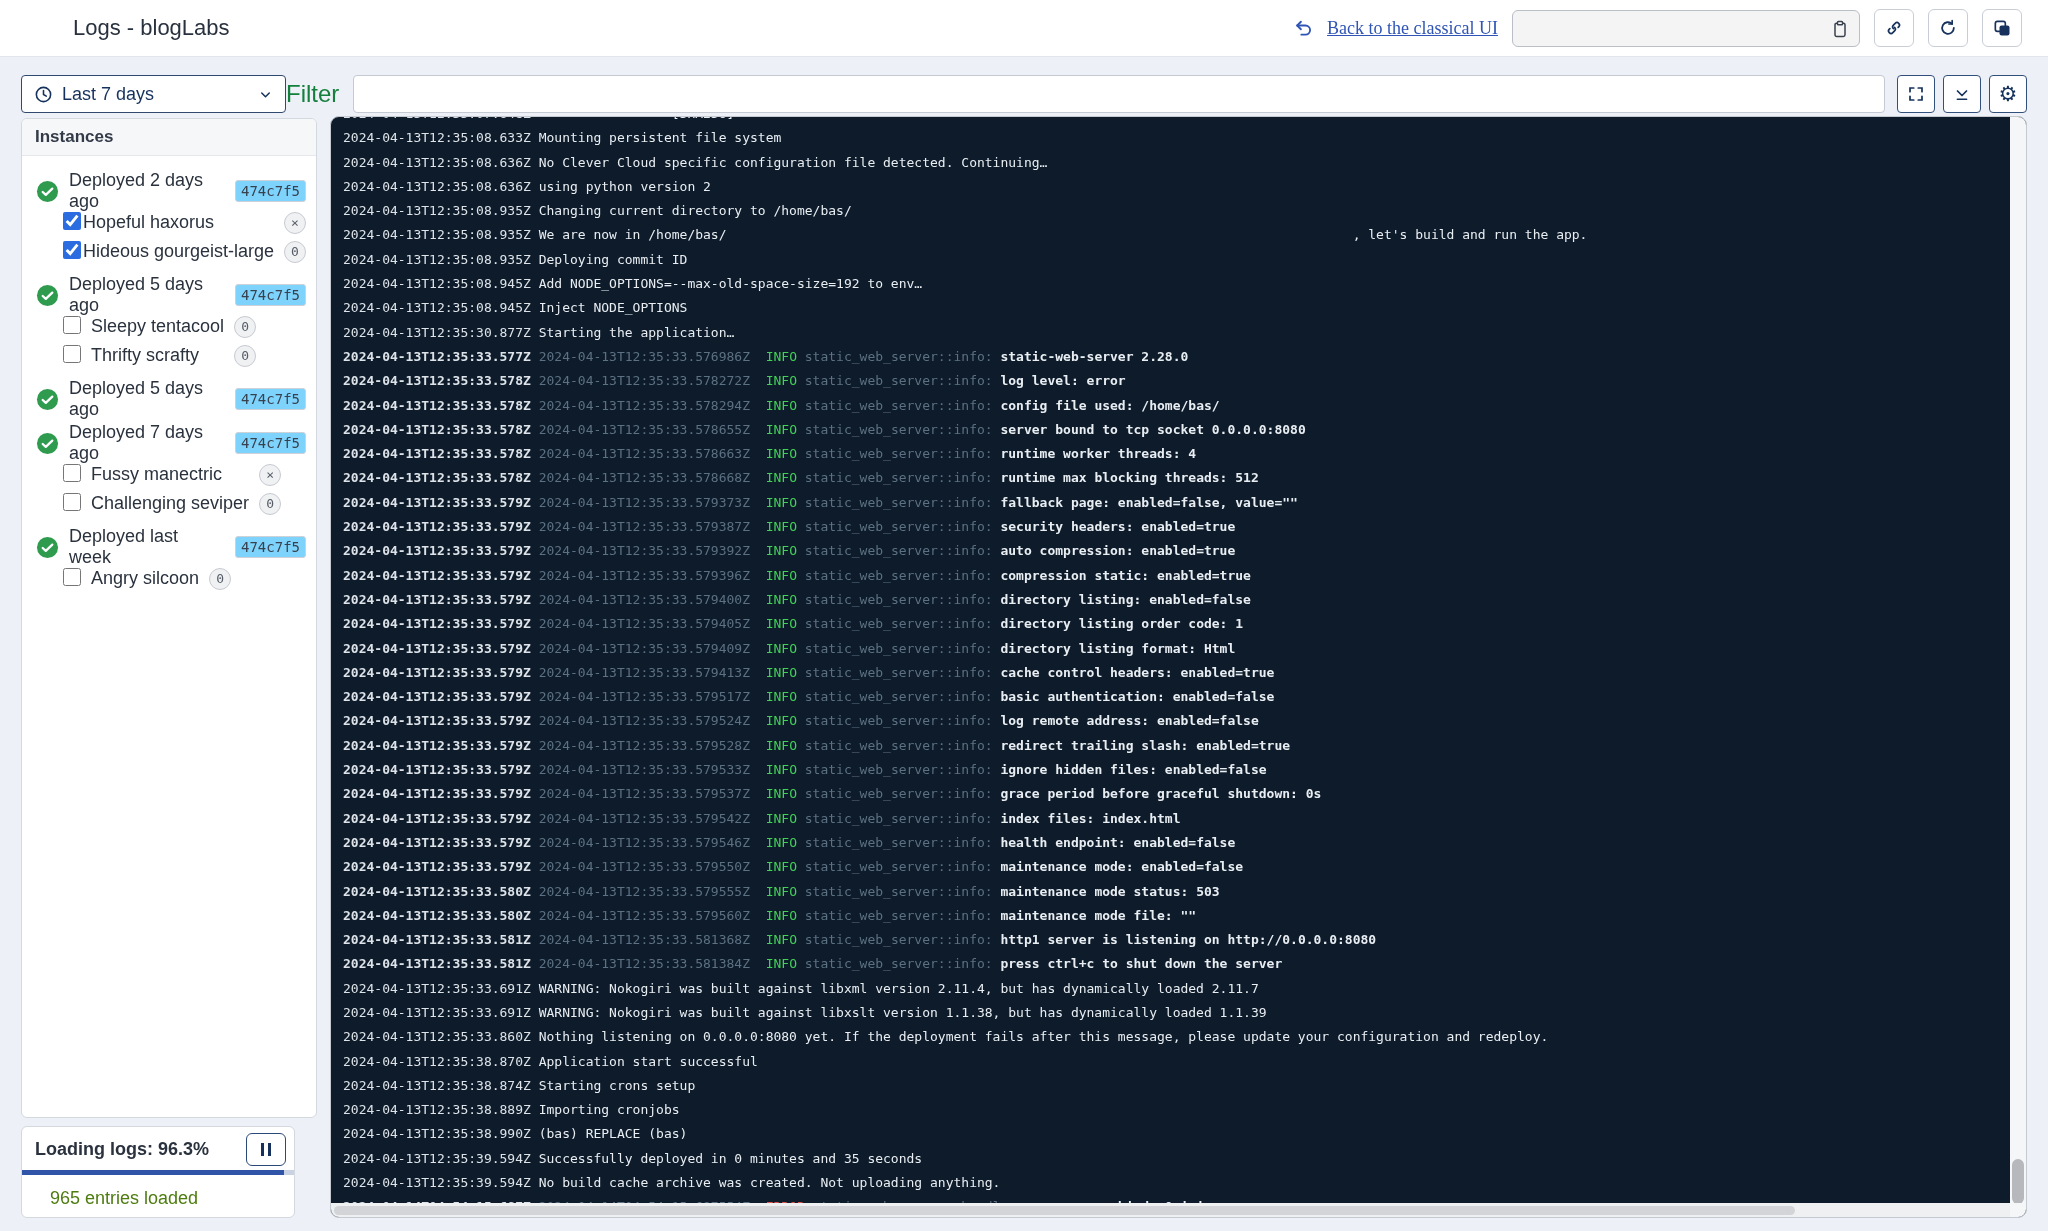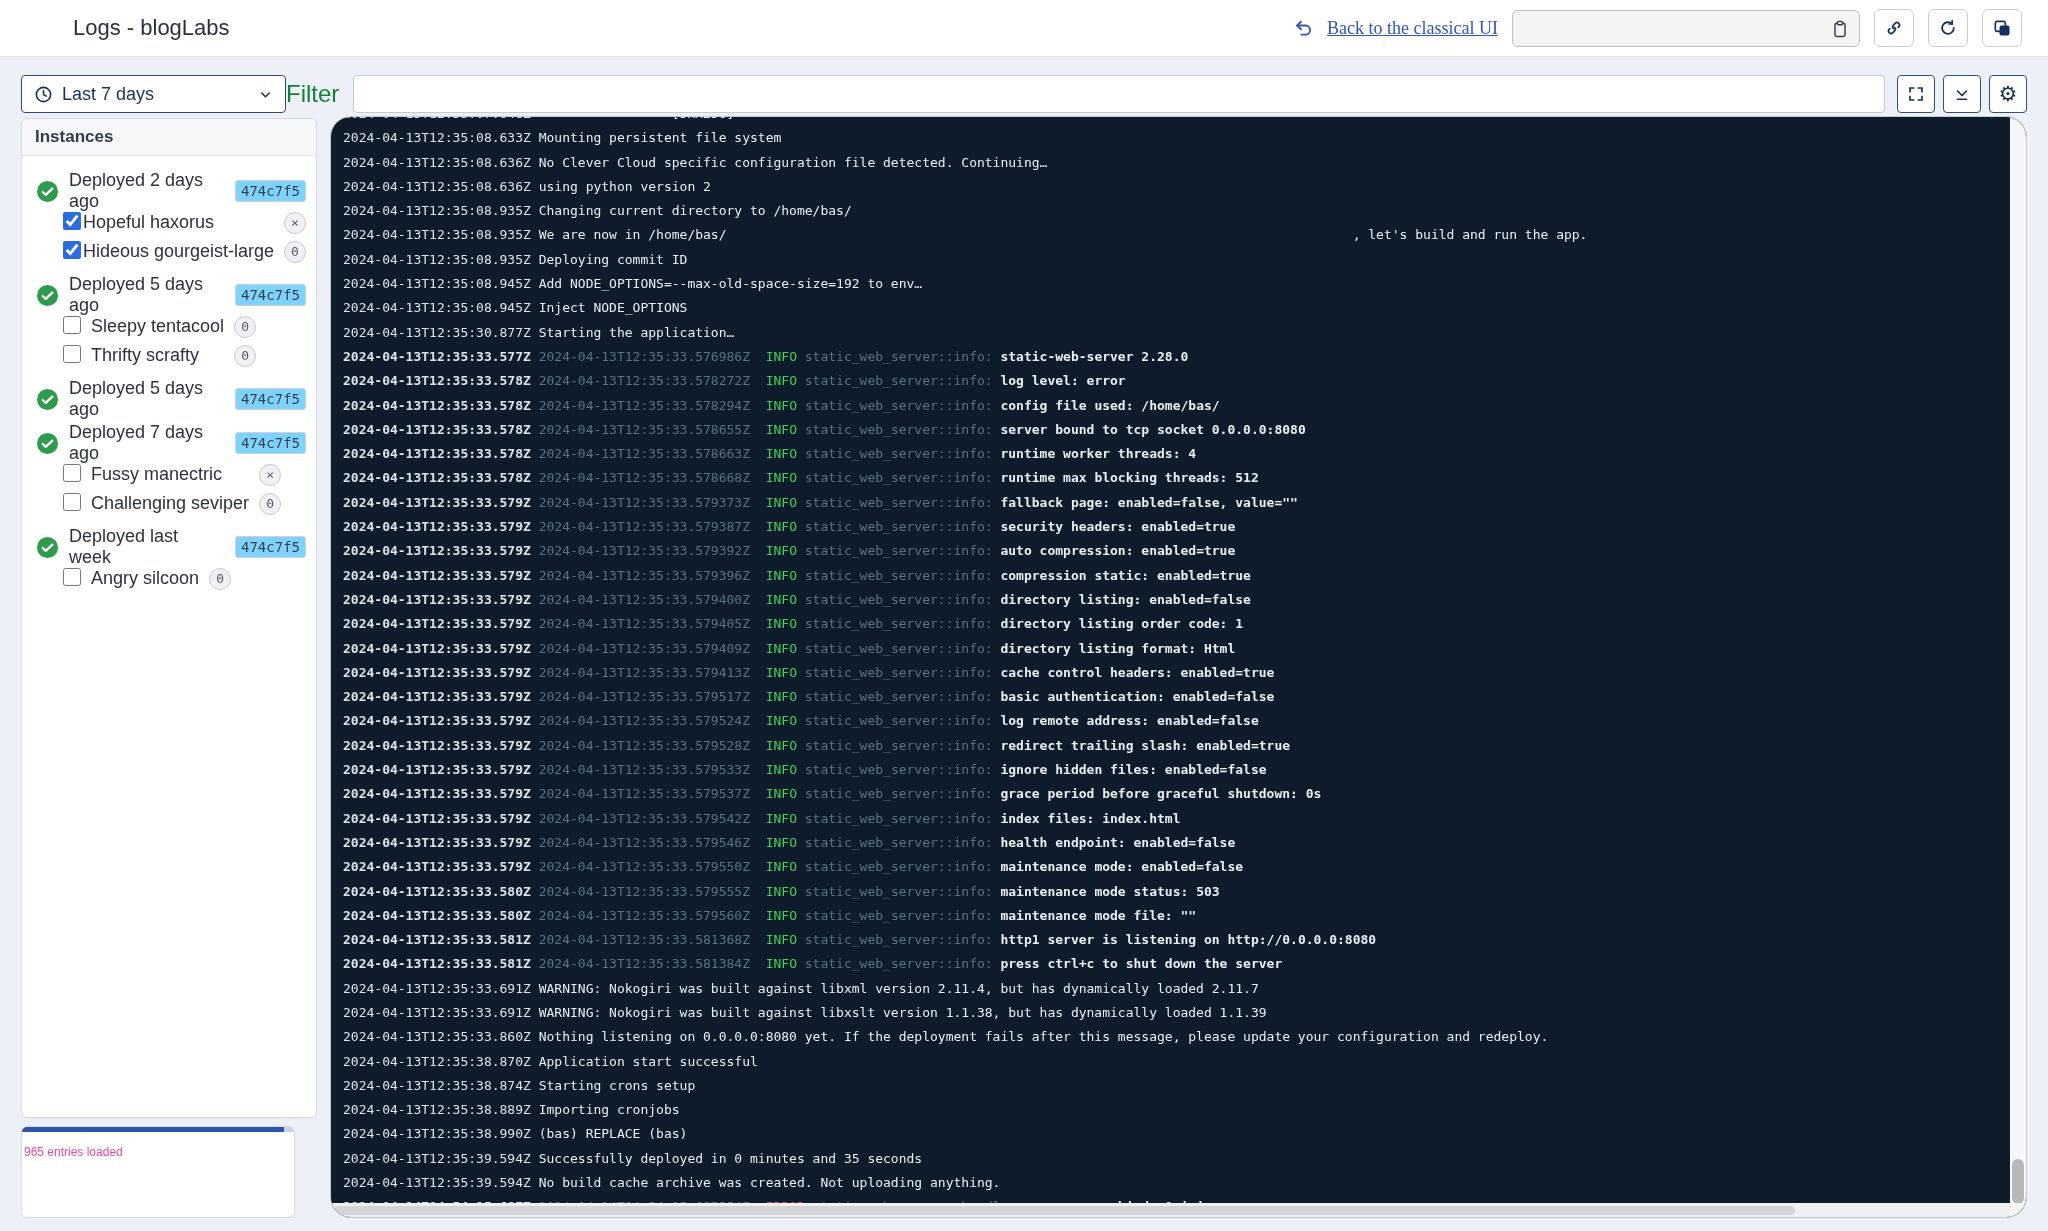--- a/index.html
+++ b/index.html
@@ -59,25 +59,25 @@
   
   .loading-card { position:absolute; left:21px; top:1126px; width:274px; height:92px; background:#fff;
                   border:1px solid #d4d8df; border-radius:6px; overflow:hidden; }
   .loading-head { display:flex; align-items:center; padding:6px 8px 4px 13px; }
   .loading-label { font-size:18px; font-weight:bold; color:#2a323e; }
   .pause-btn { margin-left:auto; width:40px; height:33px; border:1px solid #2c4a78; border-radius:6px;
                background:#fff; display:flex; align-items:center; justify-content:center; gap:4px; cursor:pointer; }
   .pause-btn i { display:block; width:3px; height:13px; background:#16325c; }
   .progress { height:5px; background:#c9d2e2; }
   .progress-fill { height:100%; background:#2f54a8; }
-  .entries { padding:13px 2px; font-size:12px; color:#ec4899; }
+  .entries { padding:13px 28px; font-size:18px; color:#4d7c0f; }
 
   
   .log-card { position:absolute; left:330px; top:116px; width:1697px; height:1102px; background:#0d1b2a;
-              border:1px solid #c5c9d0; border-radius:21px; overflow:hidden; }
+              border:1px solid #c5c9d0; border-radius:9px; overflow:hidden; }
   .log-content { margin:-15px 0 0 12px; font-family:"DejaVu Sans Mono", monospace; font-size:13px;
                  line-height:24.3px; white-space:pre; color:#dde3e9; }
   .logline { height:24.3px; }
   .ts  { color:#dde3e9; }
   .ts2 { color:#5c7183; }
   .lvl.info  { color:#43d158; }
   .lvl.error { color:#e25550; }
   .src { color:#5c7183; }
   .msg { color:#e9eef3; }
   .dual .ts, .dual .msg { font-weight:bold; }
@@ -287,20 +287,29 @@
             <span class="cell cb"><input type="checkbox" style=""></span>
             <span class="cell ilabel">Angry silcoon</span>
             <span class="cell"><span class="counter">0</span></span>
           </div>
         </div>
       </div>
     </div>
 </div>
 
 <div class="loading-card">
+  <div class="loading-head">
+    <span class="loading-label">Loading logs: 96.3%</span>
+    <span class="pause-btn">
+      <span style="display:flex;gap:4px;">
+          <i></i>
+          <i></i>
+        </span>
+    </span>
+  </div>
   <div class="progress">
     <div class="progress-fill" style="width: 96.3%;"></div>
   </div>
   <div class="entries">965 entries loaded</div>
 </div>
 
 <div class="log-card">
   <div class="log-content"><div class="logline"><span class="ts">2024-04-13T12:35:07.648Z</span><span class="msg"> '                [SHA256]              '</span></div><div class="logline"><span class="ts">2024-04-13T12:35:08.633Z</span><span class="msg"> Mounting persistent file system</span></div><div class="logline"><span class="ts">2024-04-13T12:35:08.636Z</span><span class="msg"> No Clever Cloud specific configuration file detected. Continuing…</span></div><div class="logline"><span class="ts">2024-04-13T12:35:08.636Z</span><span class="msg"> using python version 2</span></div><div class="logline"><span class="ts">2024-04-13T12:35:08.935Z</span><span class="msg"> Changing current directory to /home/bas/</span></div><div class="logline"><span class="ts">2024-04-13T12:35:08.935Z</span><span class="msg"> We are now in /home/bas/                                                                                , let's build and run the app.</span></div><div class="logline"><span class="ts">2024-04-13T12:35:08.935Z</span><span class="msg"> Deploying commit ID</span></div><div class="logline"><span class="ts">2024-04-13T12:35:08.945Z</span><span class="msg"> Add NODE_OPTIONS=--max-old-space-size=192 to env…</span></div><div class="logline"><span class="ts">2024-04-13T12:35:08.945Z</span><span class="msg"> Inject NODE_OPTIONS</span></div><div class="logline"><span class="ts">2024-04-13T12:35:30.877Z</span><span class="msg"> Starting the application…</span></div><div class="logline dual"><span class="ts">2024-04-13T12:35:33.577Z</span><span class="ts2"> 2024-04-13T12:35:33.576986Z</span><span class="lvl info">  INFO</span><span class="src"> static_web_server::info:</span><span class="msg"> static-web-server 2.28.0</span></div><div class="logline dual"><span class="ts">2024-04-13T12:35:33.578Z</span><span class="ts2"> 2024-04-13T12:35:33.578272Z</span><span class="lvl info">  INFO</span><span class="src"> static_web_server::info:</span><span class="msg"> log level: error</span></div><div class="logline dual"><span class="ts">2024-04-13T12:35:33.578Z</span><span class="ts2"> 2024-04-13T12:35:33.578294Z</span><span class="lvl info">  INFO</span><span class="src"> static_web_server::info:</span><span class="msg"> config file used: /home/bas/</span></div><div class="logline dual"><span class="ts">2024-04-13T12:35:33.578Z</span><span class="ts2"> 2024-04-13T12:35:33.578655Z</span><span class="lvl info">  INFO</span><span class="src"> static_web_server::info:</span><span class="msg"> server bound to tcp socket 0.0.0.0:8080</span></div><div class="logline dual"><span class="ts">2024-04-13T12:35:33.578Z</span><span class="ts2"> 2024-04-13T12:35:33.578663Z</span><span class="lvl info">  INFO</span><span class="src"> static_web_server::info:</span><span class="msg"> runtime worker threads: 4</span></div><div class="logline dual"><span class="ts">2024-04-13T12:35:33.578Z</span><span class="ts2"> 2024-04-13T12:35:33.578668Z</span><span class="lvl info">  INFO</span><span class="src"> static_web_server::info:</span><span class="msg"> runtime max blocking threads: 512</span></div><div class="logline dual"><span class="ts">2024-04-13T12:35:33.579Z</span><span class="ts2"> 2024-04-13T12:35:33.579373Z</span><span class="lvl info">  INFO</span><span class="src"> static_web_server::info:</span><span class="msg"> fallback page: enabled=false, value=""</span></div><div class="logline dual"><span class="ts">2024-04-13T12:35:33.579Z</span><span class="ts2"> 2024-04-13T12:35:33.579387Z</span><span class="lvl info">  INFO</span><span class="src"> static_web_server::info:</span><span class="msg"> security headers: enabled=true</span></div><div class="logline dual"><span class="ts">2024-04-13T12:35:33.579Z</span><span class="ts2"> 2024-04-13T12:35:33.579392Z</span><span class="lvl info">  INFO</span><span class="src"> static_web_server::info:</span><span class="msg"> auto compression: enabled=true</span></div><div class="logline dual"><span class="ts">2024-04-13T12:35:33.579Z</span><span class="ts2"> 2024-04-13T12:35:33.579396Z</span><span class="lvl info">  INFO</span><span class="src"> static_web_server::info:</span><span class="msg"> compression static: enabled=true</span></div><div class="logline dual"><span class="ts">2024-04-13T12:35:33.579Z</span><span class="ts2"> 2024-04-13T12:35:33.579400Z</span><span class="lvl info">  INFO</span><span class="src"> static_web_server::info:</span><span class="msg"> directory listing: enabled=false</span></div><div class="logline dual"><span class="ts">2024-04-13T12:35:33.579Z</span><span class="ts2"> 2024-04-13T12:35:33.579405Z</span><span class="lvl info">  INFO</span><span class="src"> static_web_server::info:</span><span class="msg"> directory listing order code: 1</span></div><div class="logline dual"><span class="ts">2024-04-13T12:35:33.579Z</span><span class="ts2"> 2024-04-13T12:35:33.579409Z</span><span class="lvl info">  INFO</span><span class="src"> static_web_server::info:</span><span class="msg"> directory listing format: Html</span></div><div class="logline dual"><span class="ts">2024-04-13T12:35:33.579Z</span><span class="ts2"> 2024-04-13T12:35:33.579413Z</span><span class="lvl info">  INFO</span><span class="src"> static_web_server::info:</span><span class="msg"> cache control headers: enabled=true</span></div><div class="logline dual"><span class="ts">2024-04-13T12:35:33.579Z</span><span class="ts2"> 2024-04-13T12:35:33.579517Z</span><span class="lvl info">  INFO</span><span class="src"> static_web_server::info:</span><span class="msg"> basic authentication: enabled=false</span></div><div class="logline dual"><span class="ts">2024-04-13T12:35:33.579Z</span><span class="ts2"> 2024-04-13T12:35:33.579524Z</span><span class="lvl info">  INFO</span><span class="src"> static_web_server::info:</span><span class="msg"> log remote address: enabled=false</span></div><div class="logline dual"><span class="ts">2024-04-13T12:35:33.579Z</span><span class="ts2"> 2024-04-13T12:35:33.579528Z</span><span class="lvl info">  INFO</span><span class="src"> static_web_server::info:</span><span class="msg"> redirect trailing slash: enabled=true</span></div><div class="logline dual"><span class="ts">2024-04-13T12:35:33.579Z</span><span class="ts2"> 2024-04-13T12:35:33.579533Z</span><span class="lvl info">  INFO</span><span class="src"> static_web_server::info:</span><span class="msg"> ignore hidden files: enabled=false</span></div><div class="logline dual"><span class="ts">2024-04-13T12:35:33.579Z</span><span class="ts2"> 2024-04-13T12:35:33.579537Z</span><span class="lvl info">  INFO</span><span class="src"> static_web_server::info:</span><span class="msg"> grace period before graceful shutdown: 0s</span></div><div class="logline dual"><span class="ts">2024-04-13T12:35:33.579Z</span><span class="ts2"> 2024-04-13T12:35:33.579542Z</span><span class="lvl info">  INFO</span><span class="src"> static_web_server::info:</span><span class="msg"> index files: index.html</span></div><div class="logline dual"><span class="ts">2024-04-13T12:35:33.579Z</span><span class="ts2"> 2024-04-13T12:35:33.579546Z</span><span class="lvl info">  INFO</span><span class="src"> static_web_server::info:</span><span class="msg"> health endpoint: enabled=false</span></div><div class="logline dual"><span class="ts">2024-04-13T12:35:33.579Z</span><span class="ts2"> 2024-04-13T12:35:33.579550Z</span><span class="lvl info">  INFO</span><span class="src"> static_web_server::info:</span><span class="msg"> maintenance mode: enabled=false</span></div><div class="logline dual"><span class="ts">2024-04-13T12:35:33.580Z</span><span class="ts2"> 2024-04-13T12:35:33.579555Z</span><span class="lvl info">  INFO</span><span class="src"> static_web_server::info:</span><span class="msg"> maintenance mode status: 503</span></div><div class="logline dual"><span class="ts">2024-04-13T12:35:33.580Z</span><span class="ts2"> 2024-04-13T12:35:33.579560Z</span><span class="lvl info">  INFO</span><span class="src"> static_web_server::info:</span><span class="msg"> maintenance mode file: ""</span></div><div class="logline dual"><span class="ts">2024-04-13T12:35:33.581Z</span><span class="ts2"> 2024-04-13T12:35:33.581368Z</span><span class="lvl info">  INFO</span><span class="src"> static_web_server::info:</span><span class="msg"> http1 server is listening on http://0.0.0.0:8080</span></div><div class="logline dual"><span class="ts">2024-04-13T12:35:33.581Z</span><span class="ts2"> 2024-04-13T12:35:33.581384Z</span><span class="lvl info">  INFO</span><span class="src"> static_web_server::info:</span><span class="msg"> press ctrl+c to shut down the server</span></div><div class="logline"><span class="ts">2024-04-13T12:35:33.691Z</span><span class="msg"> WARNING: Nokogiri was built against libxml version 2.11.4, but has dynamically loaded 2.11.7</span></div><div class="logline"><span class="ts">2024-04-13T12:35:33.691Z</span><span class="msg"> WARNING: Nokogiri was built against libxslt version 1.1.38, but has dynamically loaded 1.1.39</span></div><div class="logline"><span class="ts">2024-04-13T12:35:33.860Z</span><span class="msg"> Nothing listening on 0.0.0.0:8080 yet. If the deployment fails after this message, please update your configuration and redeploy.</span></div><div class="logline"><span class="ts">2024-04-13T12:35:38.870Z</span><span class="msg"> Application start successful</span></div><div class="logline"><span class="ts">2024-04-13T12:35:38.874Z</span><span class="msg"> Starting crons setup</span></div><div class="logline"><span class="ts">2024-04-13T12:35:38.889Z</span><span class="msg"> Importing cronjobs</span></div><div class="logline"><span class="ts">2024-04-13T12:35:38.990Z</span><span class="msg"> (bas) REPLACE (bas)</span></div><div class="logline"><span class="ts">2024-04-13T12:35:39.594Z</span><span class="msg"> Successfully deployed in 0 minutes and 35 seconds</span></div><div class="logline"><span class="ts">2024-04-13T12:35:39.594Z</span><span class="msg"> No build cache archive was created. Not uploading anything.</span></div><div class="logline dual"><span class="ts">2024-04-14T04:54:15.687Z</span><span class="ts2"> 2024-04-14T04:54:15.687554Z</span><span class="lvl error">  ERROR</span><span class="src"> static_web_server::handler:</span><span class="msg"> cors error kind: Origin</span></div></div>
   <div class="vscroll">
     <div class="vthumb"></div>

